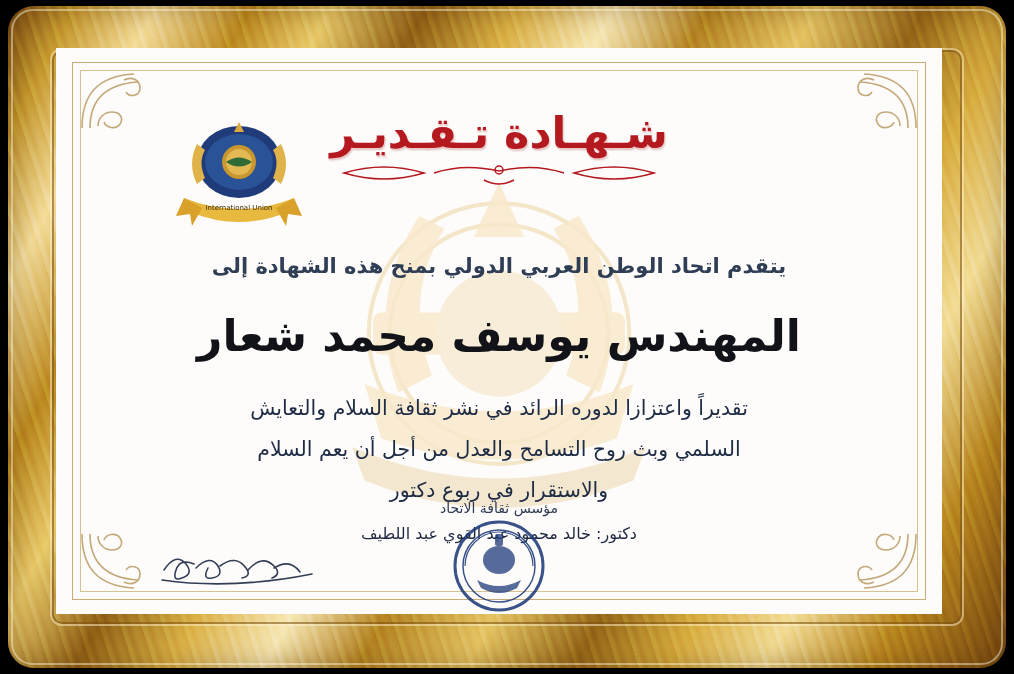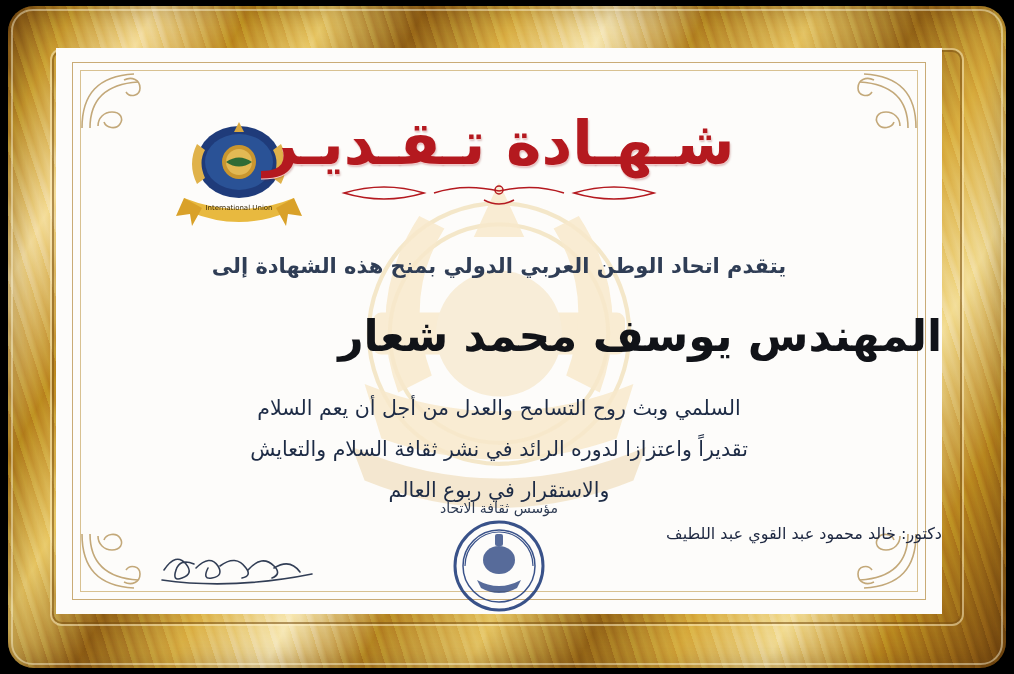--- a/index.html
+++ b/index.html
@@ -149,21 +149,21 @@
   }
 
   .title-block {
     position: absolute;
     left: 0; right: 0;
     top: 60px;
     text-align: center;
   }
   .title-text {
     font-family: "DejaVu Sans", sans-serif;
-    font-size: 60px;
+    font-size: 43px;
     font-weight: bold;
     letter-spacing: 2px;
     color: #b4191f;
     text-shadow: 0 1px 0 #f3c9c9, 1px 2px 2px rgba(120,10,12,0.25);
     direction: rtl;
   }
   .title-underline {
     margin: 2px auto 0;
     width: 330px;
     height: 26px;
@@ -178,20 +178,21 @@
     color: #2f3d55;
     letter-spacing: 0.5px;
     direction: rtl;
     font-weight: bold;
   }
 
   .recipient {
     position: absolute;
     left: 0; right: 0;
     top: 262px;
+    text-align: center;
     font-size: 44px;
     font-weight: bold;
     color: #111318;
     direction: rtl;
   }
 
   .body-text {
     position: absolute;
     left: 90px;
     right: 90px;
@@ -210,20 +211,21 @@
     top: 452px;
     text-align: center;
     font-size: 14px;
     color: #2d3a52;
     direction: rtl;
   }
   .signer-name {
     position: absolute;
     left: 0; right: 0;
     top: 476px;
+    text-align: center;
     font-size: 16px;
     color: #1d2740;
     direction: rtl;
   }
 
   .signature {
     position: absolute;
     left: 100px;
     top: 492px;
     width: 170px;
@@ -340,23 +342,23 @@
             <path d="M150 20 q15 8 30 0"></path>
           </g>
         </svg>
       </div>
 
       <div class="presented-by">يتقدم اتحاد الوطن العربي الدولي بمنح هذه الشهادة إلى</div>
 
       <div class="recipient">المهندس يوسف محمد شعار</div>
 
       <div class="body-text">
+        <span class="line">تقديراً واعتزازا لدوره الرائد  في نشر ثقافة السلام والتعايش</span>
         <span class="line">السلمي وبث روح التسامح والعدل من أجل أن يعم السلام</span>
-        <span class="line">تقديراً واعتزازا لدوره الرائد  في نشر ثقافة السلام والتعايش</span>
-        <span class="line">والاستقرار في ربوع العالم</span>
+        <span class="line">والاستقرار في ربوع دكتور</span>
       </div>
 
       <div class="signer-role">مؤسس ثقافة الاتحاد</div>
       <div class="signer-name">دكتور: خالد محمود عبد القوي عبد اللطيف</div>
 
       <svg class="signature" viewBox="0 0 170 48">
         <g fill="none" stroke="#1c2a44" stroke-width="1.6" stroke-linecap="round">
           <path d="M8 30 q12 -18 22 -6 q8 10 -4 14 q-10 4 -6 -8 q4 -12 18 -6"></path>
           <path d="M40 28 q14 -14 22 -2 q6 10 -6 12 q-10 2 -4 -10"></path>
           <path d="M64 26 q16 -12 26 2 q6 8 -4 10"></path>

